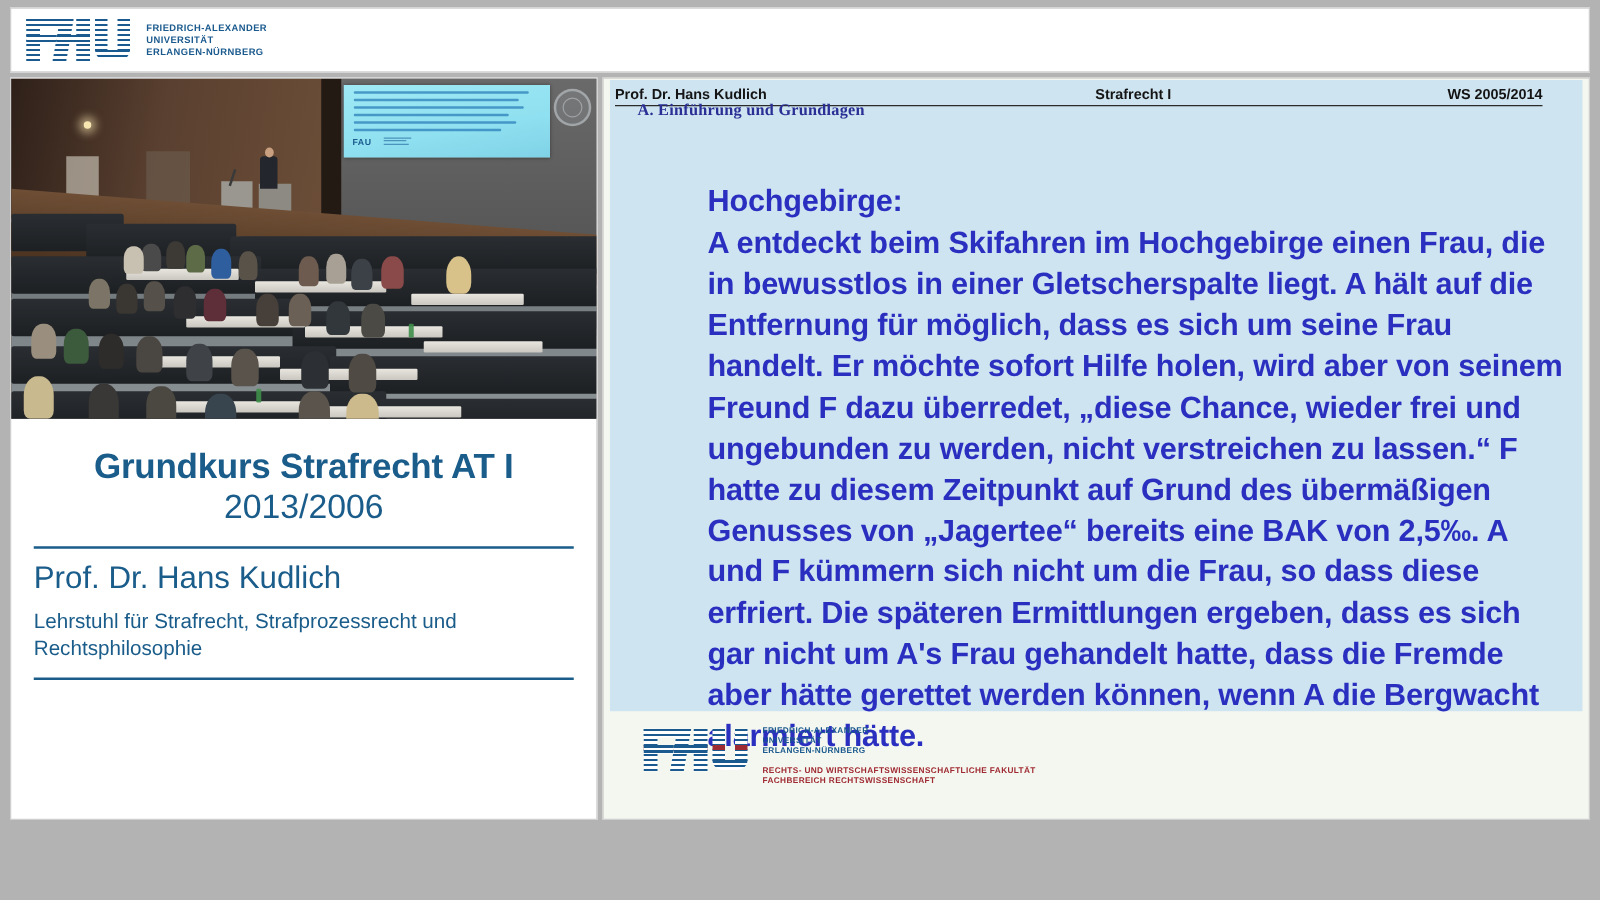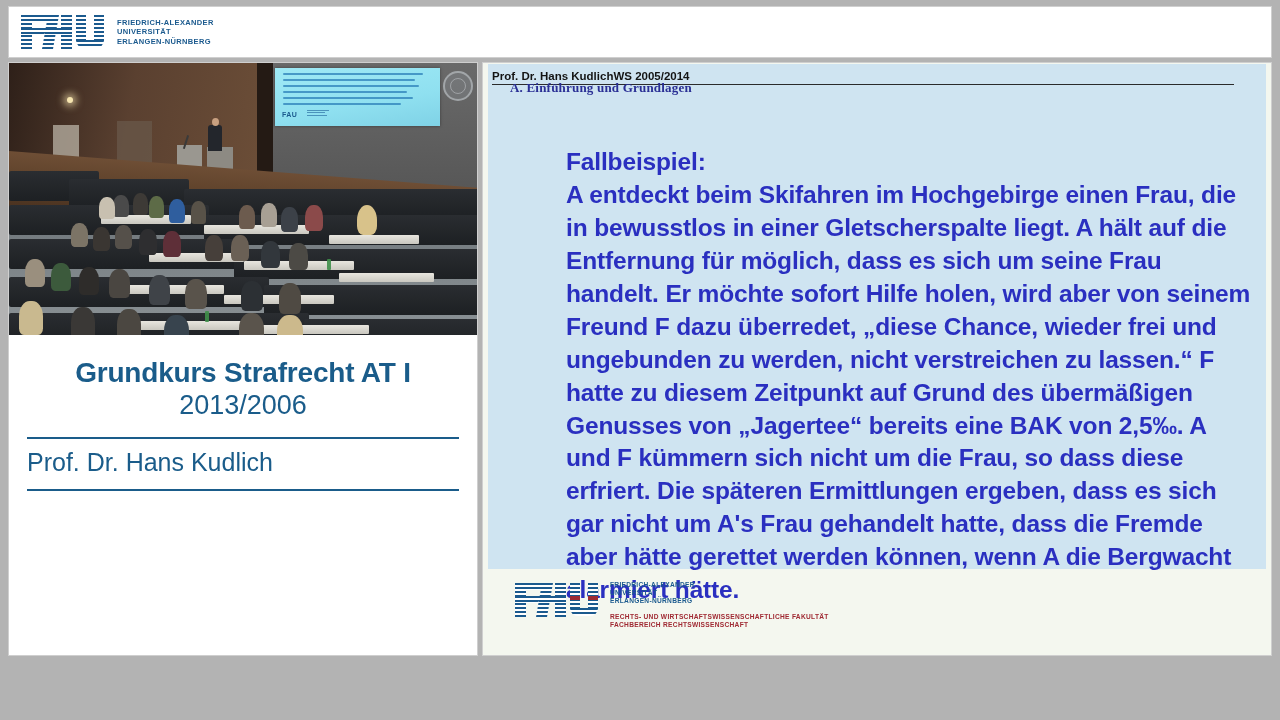--- a/index.html
+++ b/index.html
@@ -333,36 +333,38 @@
 
         <div class="bottle" style="left:318px; top:196px;"></div>
         <div class="bottle" style="left:196px; top:248px;"></div>
       </div>
 
       <div class="title-block">
         <div class="course-title">Grundkurs Strafrecht AT I</div>
         <div class="course-year">2013/2006</div>
         <div class="rule"></div>
         <div class="lecturer-name">Prof. Dr. Hans Kudlich</div>
+        <div class="chair-text">Lehrstuhl für Strafrecht, Strafprozessrecht und Rechtsphilosophie</div>
         <div class="rule2"></div>
       </div>
     </div>
 
     <div class="slide-col">
       <div class="slide-blue">
 
         <div class="slide-header">
           <span class="sh-left">Prof. Dr. Hans Kudlich</span>
+          <span class="sh-center">Strafrecht I</span>
           <span class="sh-right">WS 2005/2014</span>
         </div>
 
         <div class="slide-section">A. Einführung und Grundlagen</div>
 
         <div class="slide-body">
-          <span class="lead">Fallbeispiel:</span>
+          <span class="lead">Hochgebirge:</span>
           <span>A entdeckt beim Skifahren im Hochgebirge einen Frau, die in bewusstlos in einer Gletscherspalte liegt. A hält auf die Entfernung für möglich, dass es sich um seine Frau handelt. Er möchte sofort Hilfe holen, wird aber von seinem Freund F dazu überredet, „diese Chance, wieder frei und ungebunden zu werden, nicht verstreichen zu lassen.“ F hatte zu diesem Zeitpunkt auf Grund des übermäßigen Genusses von „Jagertee“ bereits eine BAK von 2,5‰. A und F kümmern sich nicht um die Frau, so dass diese erfriert. Die späteren Ermittlungen ergeben, dass es sich gar nicht um A's Frau gehandelt hatte, dass die Fremde aber hätte gerettet werden können, wenn A die Bergwacht alarmiert hätte.</span>
         </div>
       </div>
 
       <div class="slide-footer">
         <div class="fau-mark red">
           <span class="stripe-letter fm-f-v redline"></span>
           <span class="stripe-letter fm-f-t"></span>
           <span class="stripe-letter fm-f-m"></span>
           <span class="stripe-letter fm-a-v redline"></span>

